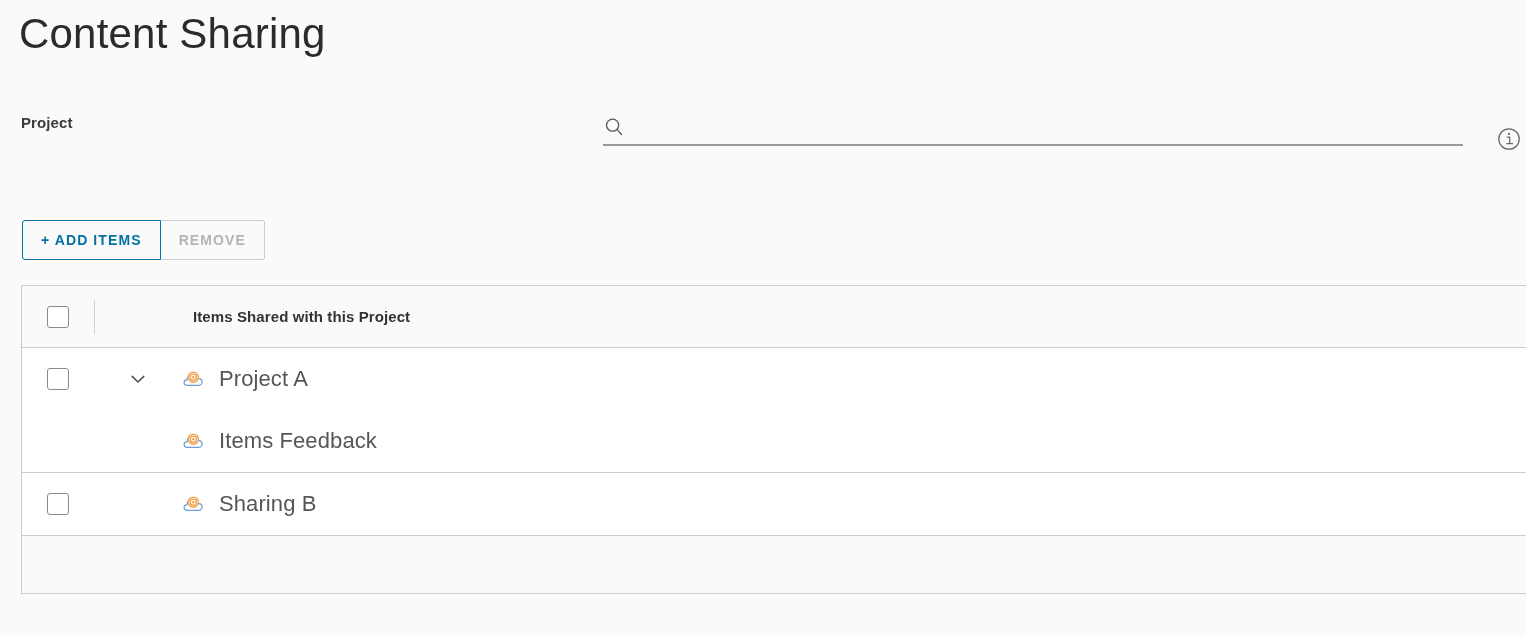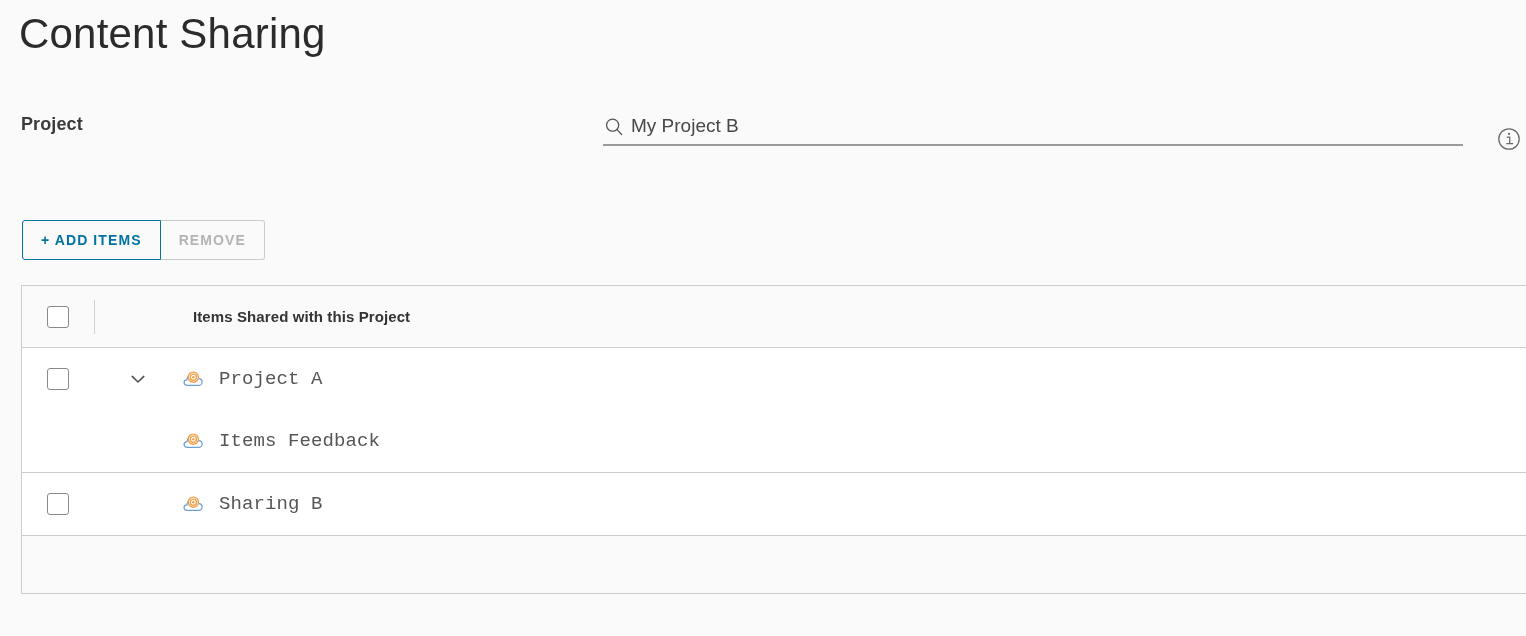--- a/index.html
+++ b/index.html
@@ -33,21 +33,21 @@
     letter-spacing: 0.2px;
     line-height: 52px;
     white-space: nowrap;
   }
 
   
   .field-label {
     position: absolute;
     left: 10px;
     top: 114px;
-    font-size: 18px;
+    font-size: 15px;
     font-weight: bold;
     color: #3b3b3b;
     letter-spacing: 0.1px;
   }
   .search-wrap {
     position: absolute;
     left: 592px;
     top: 108px;
     width: 860px;
     height: 38px;
@@ -181,24 +181,23 @@
   }
   .group-body {
     flex: 1 1 auto;
   }
   .item-line {
     display: flex;
     align-items: center;
     height: 62px;
   }
   .item-line .lbl {
-    font-size: 19px;
+    font-size: 22px;
     color: #565656;
     letter-spacing: 0.1px;
-    font-family: Liberation Mono, monospace;
   }
   .lib-icon {
     width: 24px;
     height: 24px;
     display: block;
     margin-right: 13px;
     flex: 0 0 24px;
   }
   .checkbox {
     width: 22px;
@@ -229,21 +228,20 @@
 
   <div class="page-title">Content Sharing</div>
 
   <div class="field-label">Project</div>
 
   <div class="search-wrap">
     <svg class="search-icon" viewBox="0 0 24 24">
       <circle cx="10.5" cy="10" r="6.6" fill="none" stroke="#575757" stroke-width="1.4"></circle>
       <line x1="15.4" y1="14.9" x2="20.3" y2="20.2" stroke="#575757" stroke-width="1.4" stroke-linecap="round"></line>
     </svg>
-    <input class="search-input" type="text" value="My Project B" style="">
   </div>
 
   <svg class="info-icon" viewBox="0 0 24 24">
     <circle cx="12" cy="12" r="10.2" fill="none" stroke="#6b6b6b" stroke-width="1.3"></circle>
     <circle cx="12" cy="6.9" r="1.15" fill="#6b6b6b"></circle>
     <path d="M10.4 10.2 h2.3 v6.4 h1.6 M9.9 16.6 h5.6" fill="none" stroke="#6b6b6b" stroke-width="1.25" stroke-linecap="square"></path>
   </svg>
 
   <div class="btn-group">
     <button class="btn btn-primary">+ ADD ITEMS</button>

